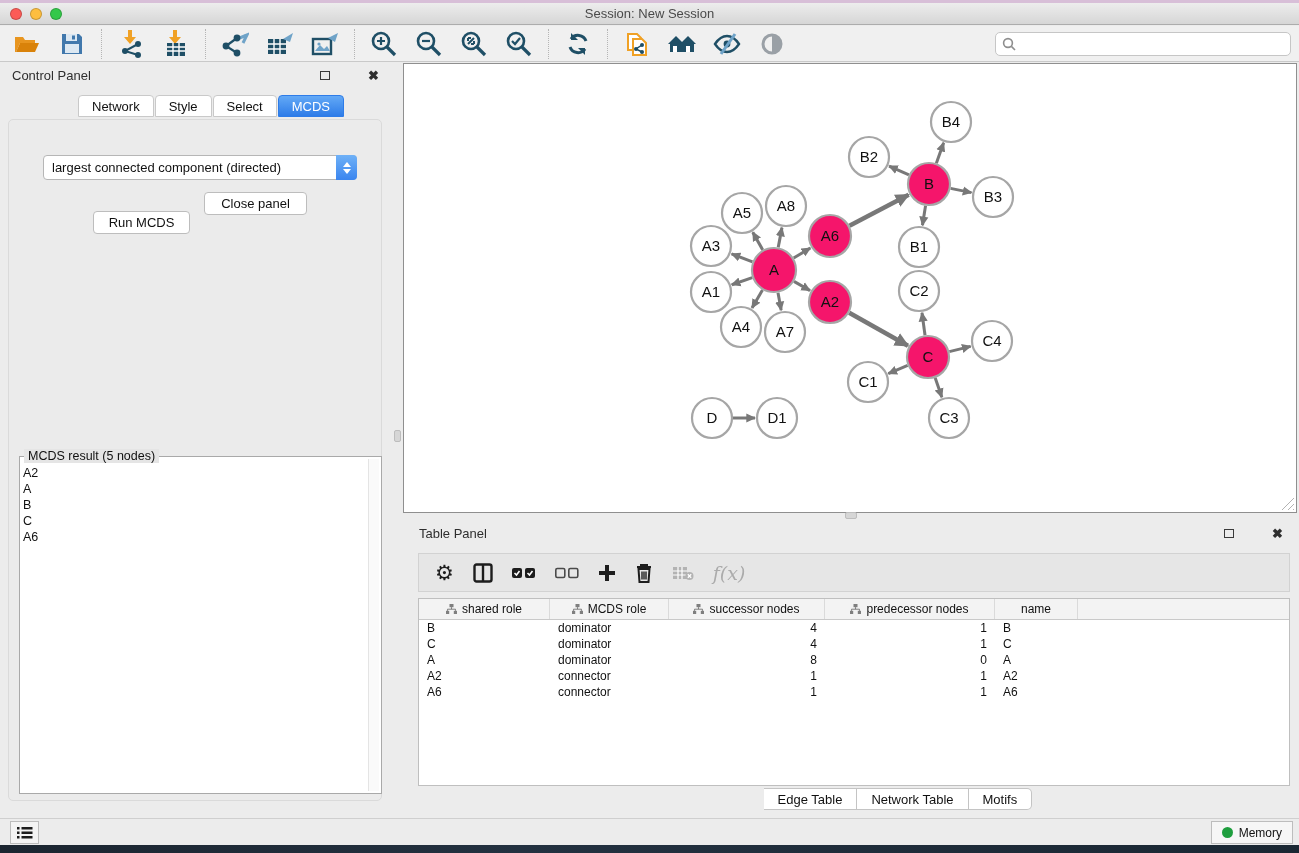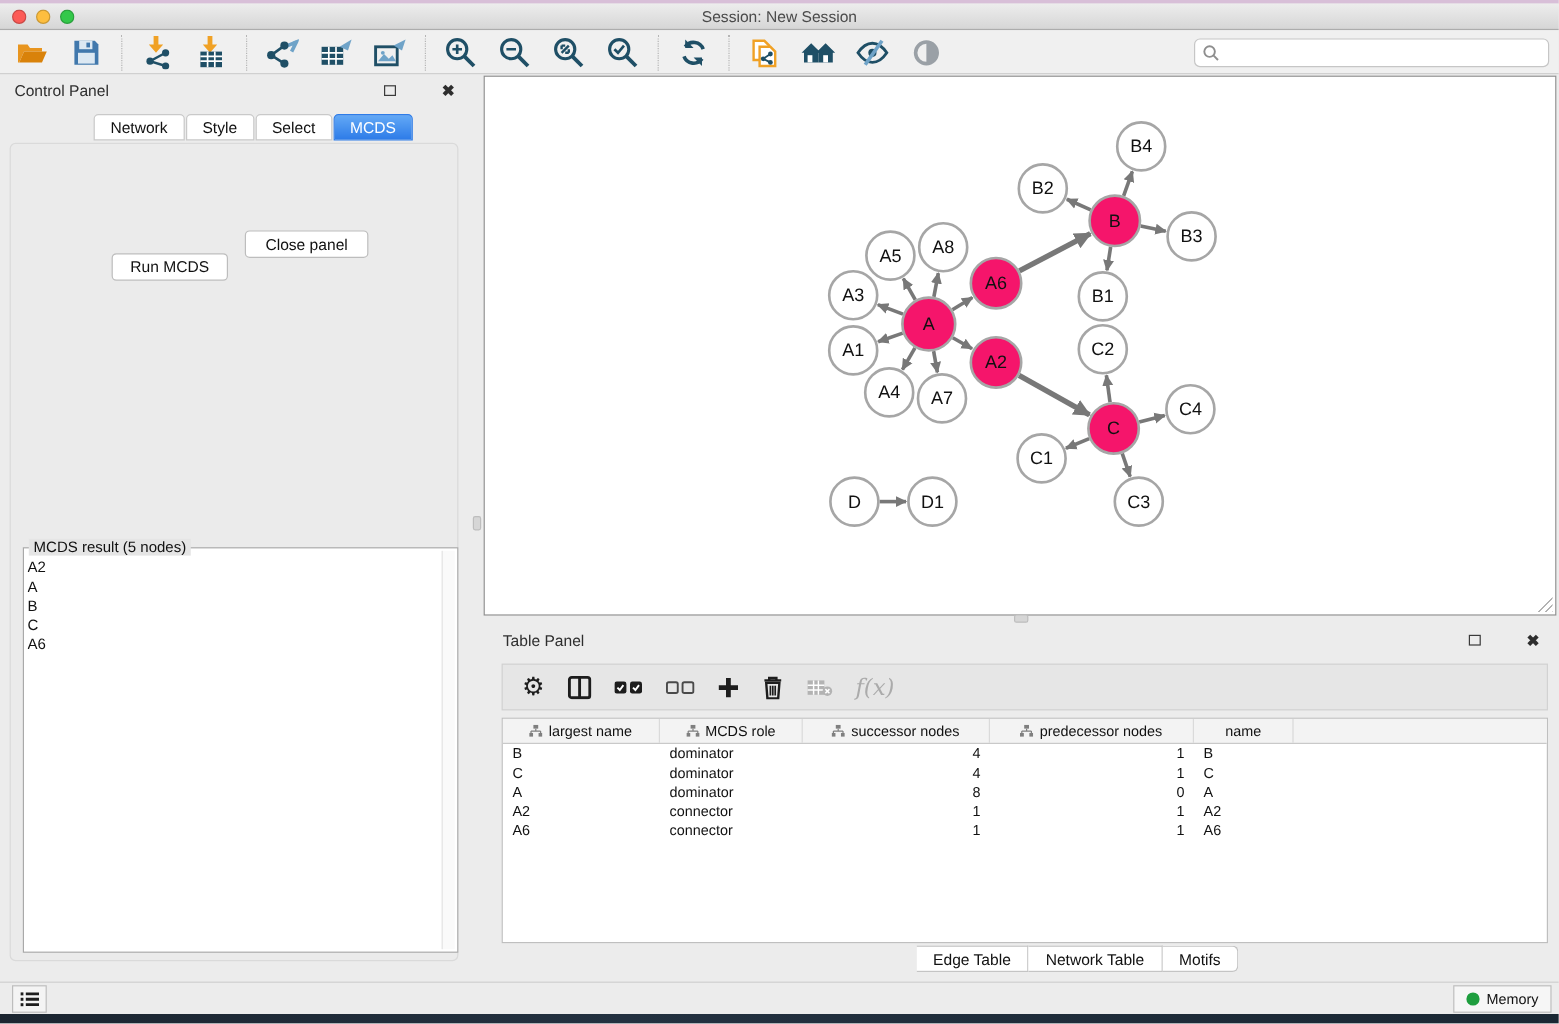--- a/index.html
+++ b/index.html
@@ -262,20 +262,27 @@
       <span class="float-ico"></span>
       <span class="close-ico">✖</span>
     </div>
     <div class="cp-tabs">
       <div class="cp-tab">Network</div>
       <div class="cp-tab">Style</div>
       <div class="cp-tab">Select</div>
       <div class="cp-tab active">MCDS</div>
     </div>
     <div class="cp-content">
+      <div class="dropdown">
+        <span class="dval">largest connected component (directed)</span>
+        <span class="stepper">
+            <span class="tri-up"></span>
+            <span class="tri-dn"></span>
+          </span>
+      </div>
       <div class="btn" style="left:84px; top:72px; width:97px;margin-top:19px;">Run MCDS</div>
       <div class="btn" style="left:195px; top:72px; width:103px;">Close panel</div>
       <div class="groupbox">
         <span class="legend">MCDS result (5 nodes)</span>
         <div class="mcds-list" id="mcds-list">
             <div>A2</div>
             <div>A</div>
             <div>B</div>
             <div>C</div>
             <div>A6</div>
@@ -417,21 +424,21 @@
     </div>
     <div class="dtable">
       <div class="thead">
         <div class="th c0">
             <svg width="11" height="10" viewBox="0 0 11 10">
               <rect x="3.5" y="0" width="4" height="3.2" fill="#7F7F7F"></rect>
               <path d="M5.5 3.2v2M1.5 5.2h8M1.5 5.2v1.6M9.5 5.2v1.6" stroke="#7F7F7F" stroke-width="1"></path>
               <rect x="0" y="6.8" width="3.2" height="3.2" fill="#7F7F7F"></rect>
               <rect x="7.8" y="6.8" width="3.2" height="3.2" fill="#7F7F7F"></rect>
             </svg>
-            <span>largest name</span>
+            <span>shared role</span>
           </div>
         <div class="th c1">
             <svg width="11" height="10" viewBox="0 0 11 10">
               <rect x="3.5" y="0" width="4" height="3.2" fill="#7F7F7F"></rect>
               <path d="M5.5 3.2v2M1.5 5.2h8M1.5 5.2v1.6M9.5 5.2v1.6" stroke="#7F7F7F" stroke-width="1"></path>
               <rect x="0" y="6.8" width="3.2" height="3.2" fill="#7F7F7F"></rect>
               <rect x="7.8" y="6.8" width="3.2" height="3.2" fill="#7F7F7F"></rect>
             </svg>
             <span>MCDS role</span>
           </div>

